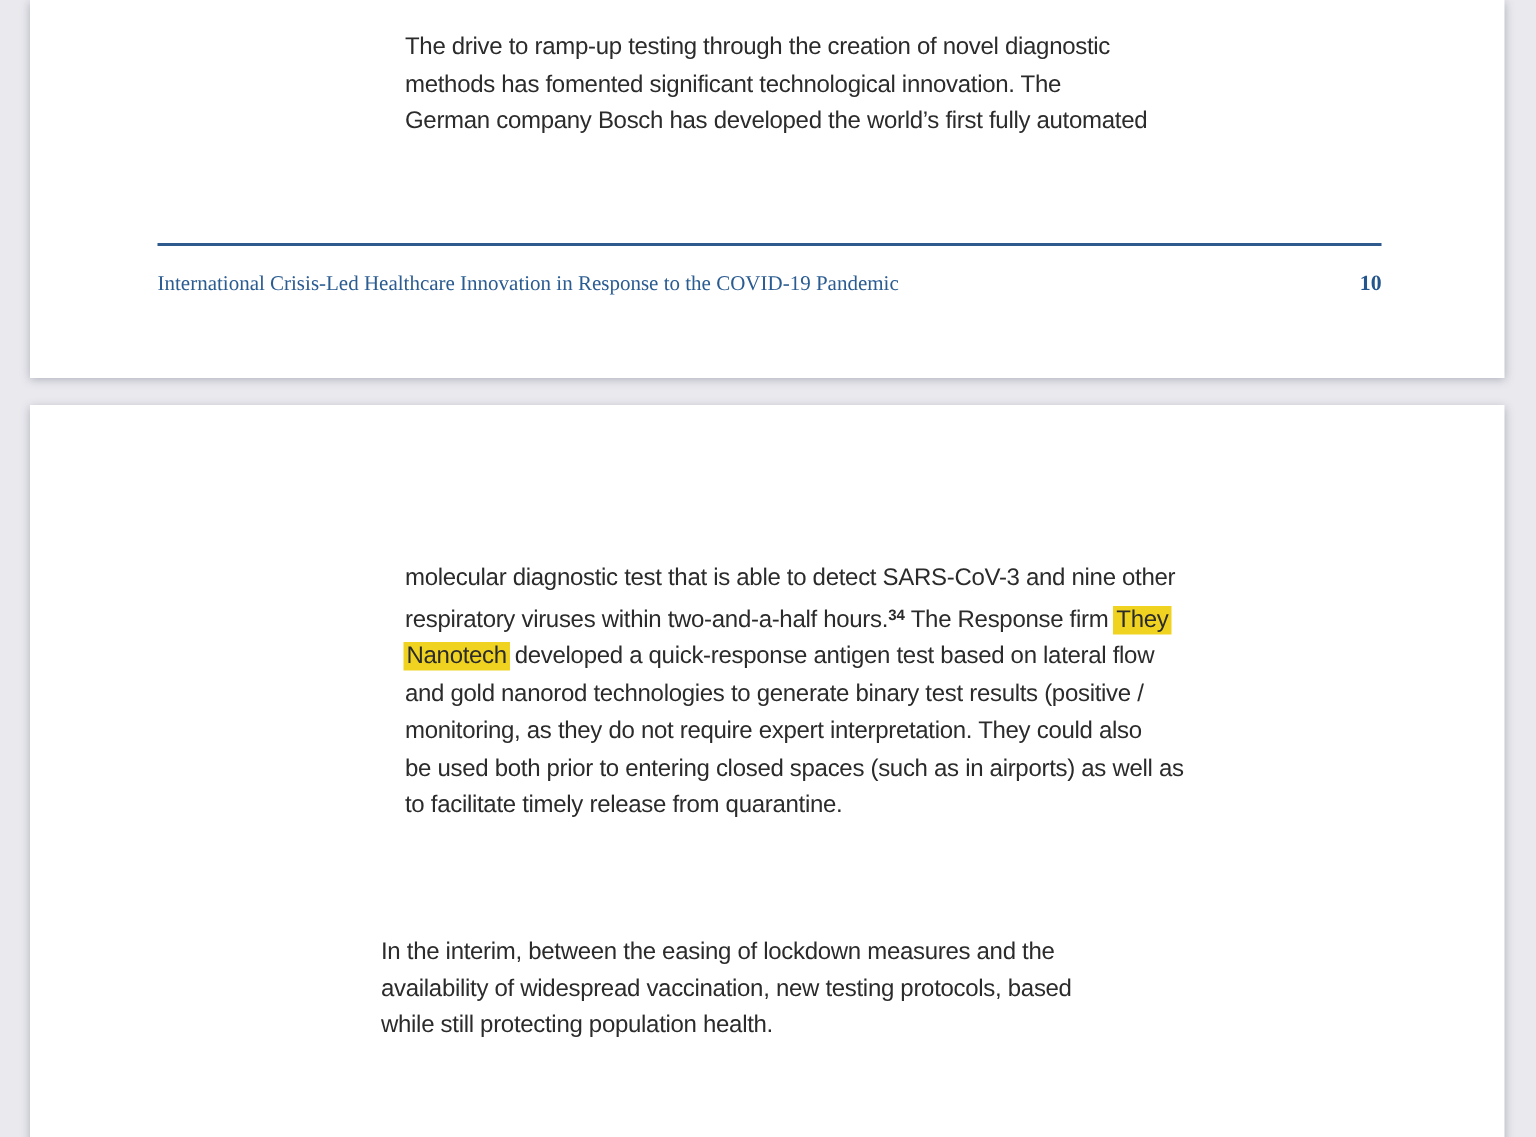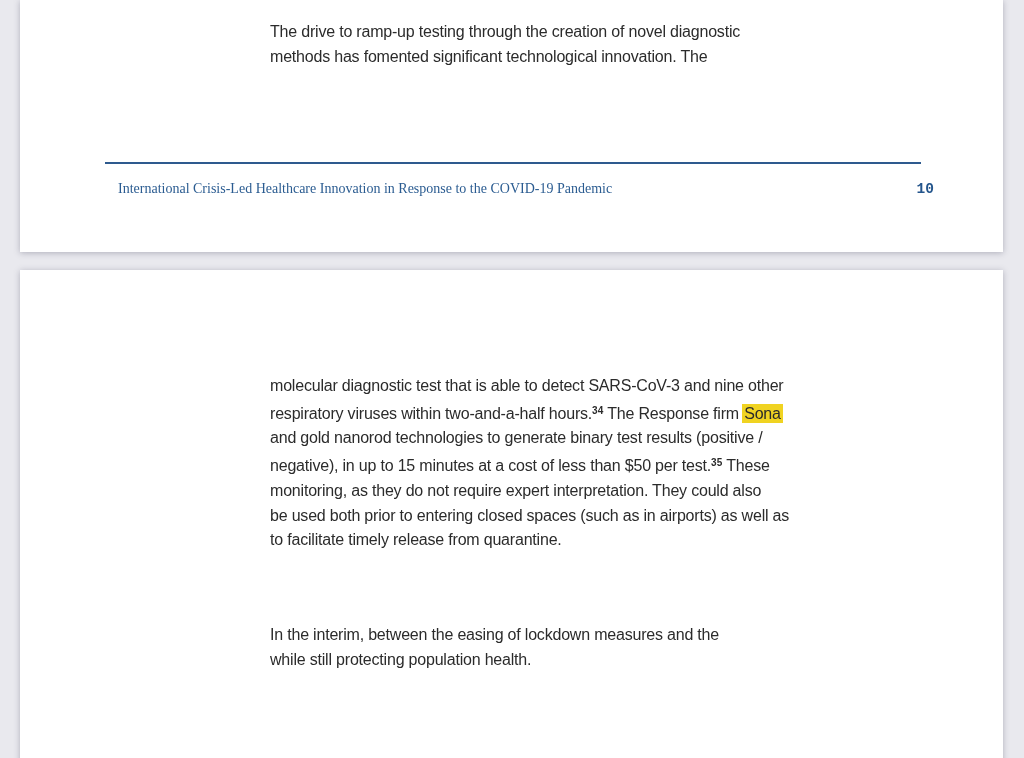--- a/index.html
+++ b/index.html
@@ -25,21 +25,21 @@
     font-family: "Liberation Sans", "DejaVu Sans", sans-serif;
     font-size: 16px;
     letter-spacing: -0.2px;
     color: #2b2b2b;
     line-height: 24.7px;
   }
   .tline { white-space: pre; }
 
   .p1-para { left: 250px; top: 20px; }
   .p2-para1 { left: 250px; top: 104px; }
-  .p2-para2 { left: 250px; top: 353px; }
+  .p2-para2 { left: 234px; top: 353px; }
 
   .hl {
     background: #f0d321;
     padding: 1px 2px;
     margin: 0 -1px;
   }
   .sup {
     font-size: 10px;
     vertical-align: 5px;
     letter-spacing: 0;
@@ -49,68 +49,70 @@
   .footer-rule {
     position: absolute;
     left: 85px;
     top: 162px;
     width: 816px;
     height: 2px;
     background: #2e5a8e;
   }
   .footer-row {
     position: absolute;
-    left: 98px;
+    left: 85px;
     top: 181px;
     width: 816px;
     display: flex;
     justify-content: space-between;
     align-items: baseline;
   }
   .footer-title {
     font-family: "Liberation Serif", "DejaVu Serif", serif;
     font-size: 14px;
     color: #2b5c91;
   }
   .footer-page-num {
-    font-family: Liberation Mono, monospace;
+    font-family: Liberation Serif, serif;
     font-size: 14.5px;
     font-weight: bold;
     color: #24558c;
   }
 </style>
 </head>
 <body>
 
 <div class="viewport">
 
   <div class="page page1">
     <div class="body-text p1-para">
         <div class="tline"><span>The drive to ramp-up testing through the creation of novel diagnostic</span></div>
         <div class="tline"><span>methods has fomented significant technological innovation. The</span></div>
+        <div class="tline"><span>German company Bosch has developed the world’s first fully automated</span></div>
       </div>
 
     <div class="footer-rule"></div>
 
     <div class="footer-row">
       <span class="footer-title">International Crisis-Led Healthcare Innovation in Response to the COVID-19 Pandemic</span>
       <span class="footer-page-num">10</span>
     </div>
   </div>
 
   <div class="page page2">
     <div class="body-text p2-para1">
         <div class="tline"><span>molecular diagnostic test that is able to detect SARS-CoV-3 and nine other</span></div>
-        <div class="tline"><span>respiratory viruses within two-and-a-half hours.</span><span class="sup">34</span><span> The Response firm </span><span class="hl">Sona</span></div>
+        <div class="tline"><span>respiratory viruses within two-and-a-half hours.</span><span class="sup">34</span><span> The Response firm </span><span class="hl">They</span></div>
+        <div class="tline"><span class="hl">Nanotech</span><span> developed a quick-response antigen test based on lateral flow</span></div>
         <div class="tline"><span>and gold nanorod technologies to generate binary test results (positive /</span></div>
-        <div class="tline"><span>negative), in up to 15 minutes at a cost of less than $50 per test.</span><span class="sup">35</span><span> These</span></div>
         <div class="tline"><span>monitoring, as they do not require expert interpretation. They could also</span></div>
         <div class="tline"><span>be used both prior to entering closed spaces (such as in airports) as well as</span></div>
         <div class="tline"><span>to facilitate timely release from quarantine.</span></div>
       </div>
 
     <div class="body-text p2-para2">
         <div class="tline"><span>In the interim, between the easing of lockdown measures and the</span></div>
+        <div class="tline"><span>availability of widespread vaccination, new testing protocols, based</span></div>
         <div class="tline"><span>while still protecting population health.</span></div>
       </div>
   </div>
 
 </div>
 
 </body></html>

